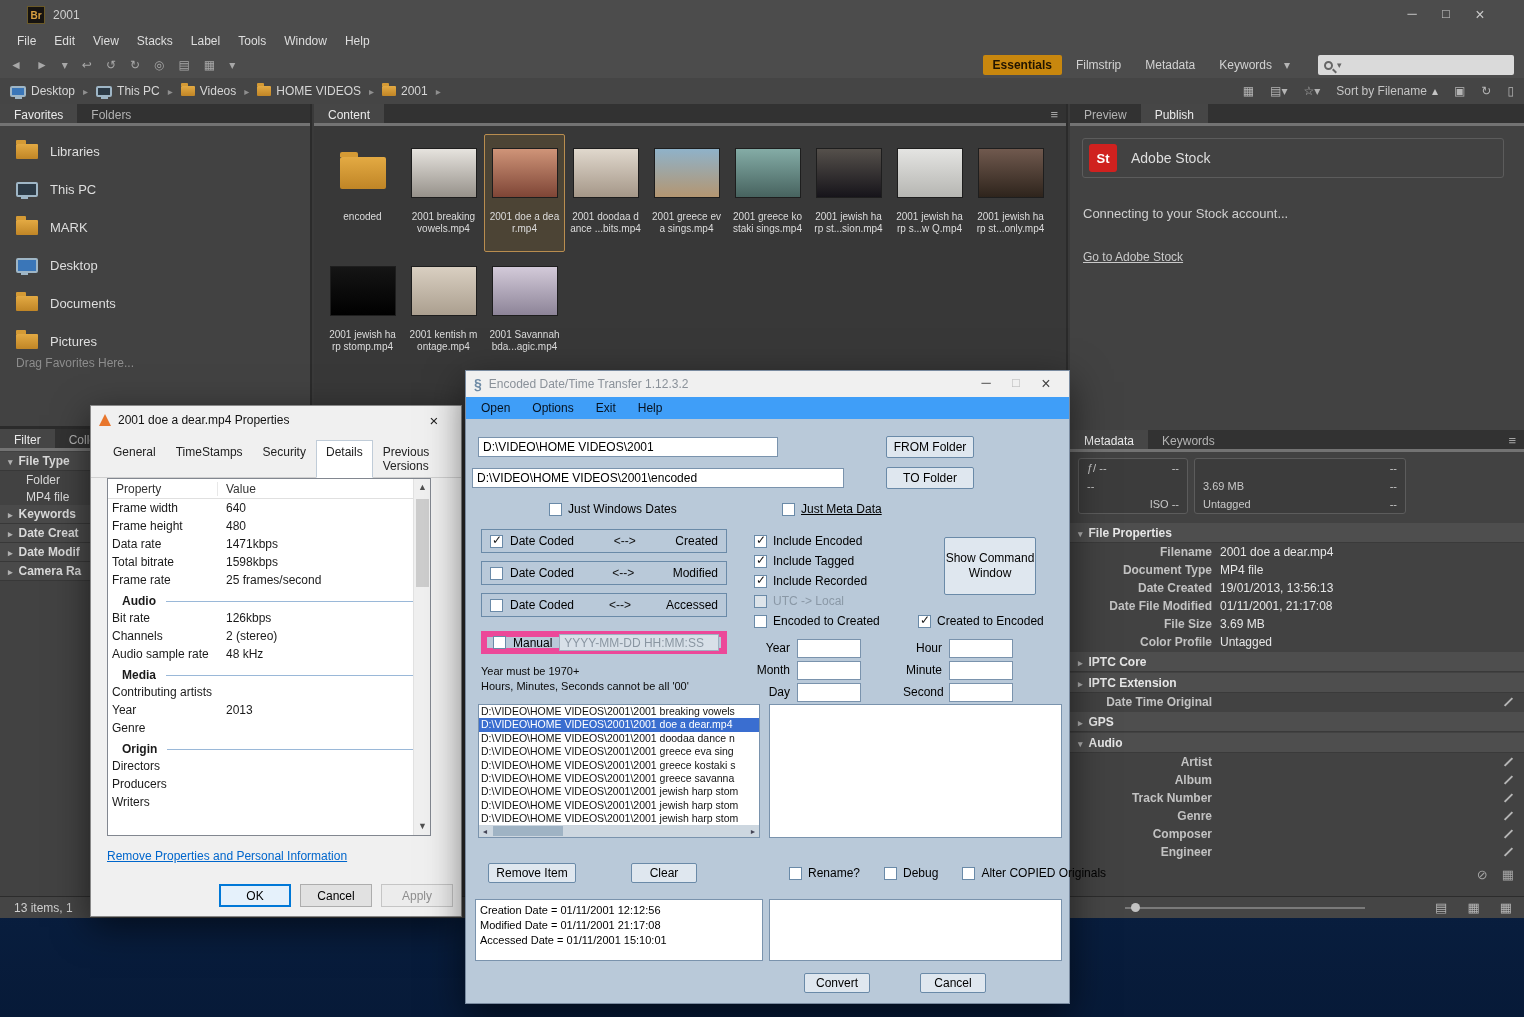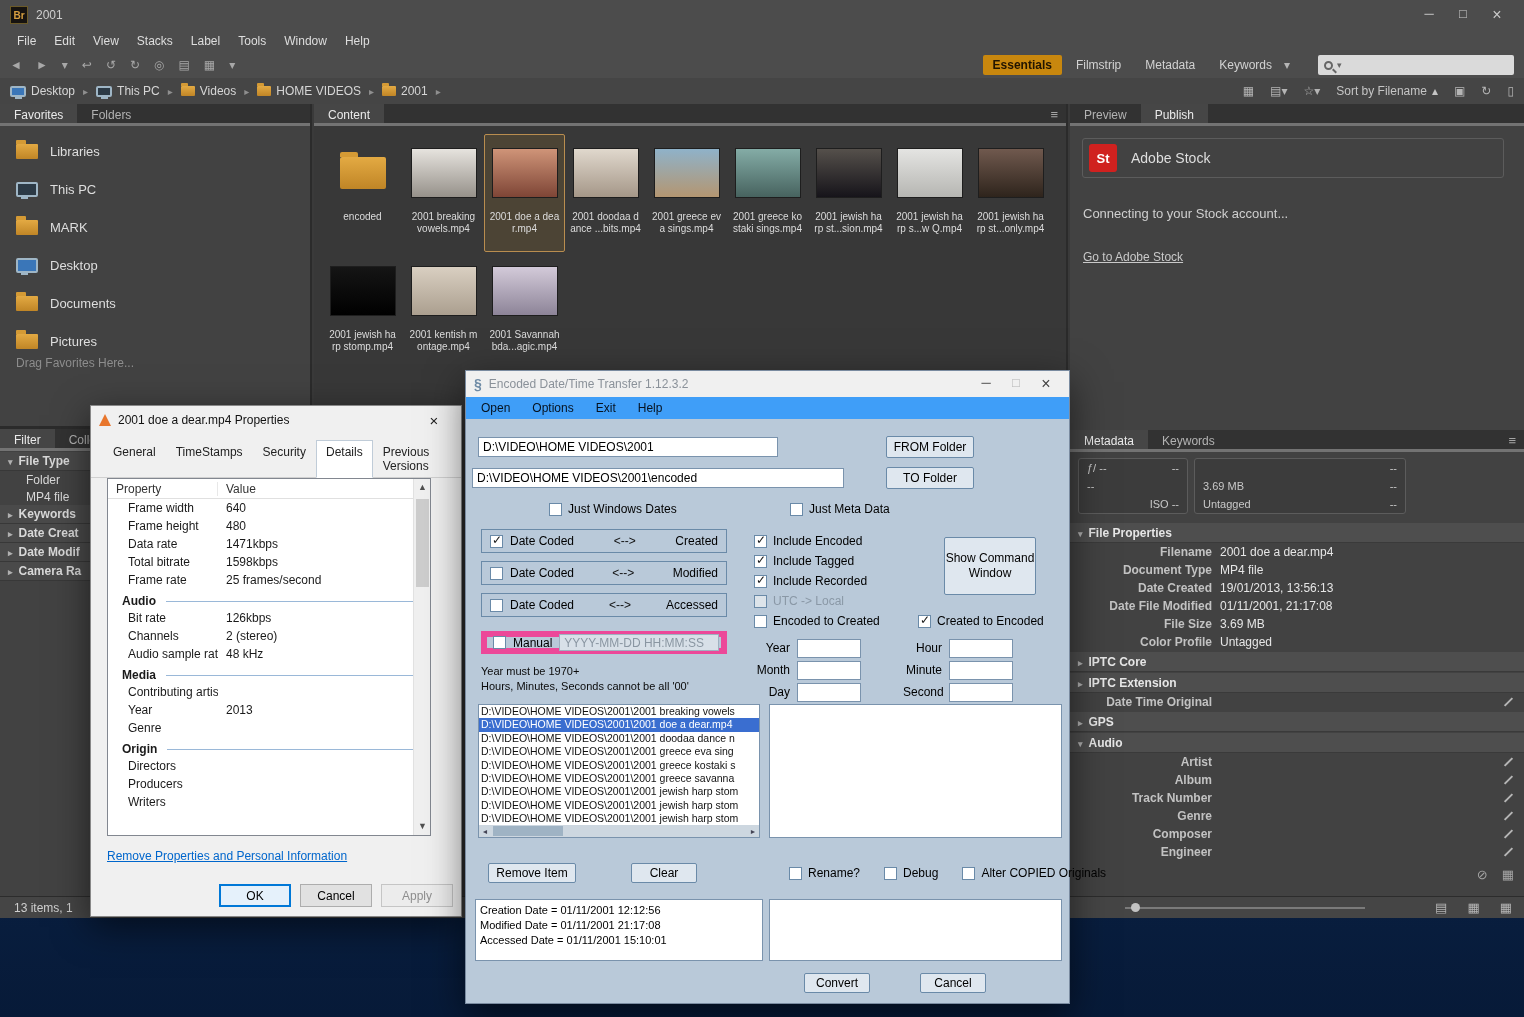--- a/index.html
+++ b/index.html
@@ -2,21 +2,21 @@
 <html style="--accent: #c8870e; --selection: #b98d4f; --link: #0066cc; --menu-blue: #3f9ef8; --list-selection: #3a6ed0; --stock-red: #d0211f;"><head>
 <meta charset="utf-8">
 <style>
   * { margin:0; padding:0; box-sizing:border-box; }
   html,body { width:1524px; height:1017px; overflow:hidden; font-family:"Liberation Sans",sans-serif; background:#000; }
   .stage { position:relative; width:1524px; height:1017px; overflow:hidden;
            background:linear-gradient(180deg,#123463 0%,#0d2a52 55%,#071a38 100%); }
 
   
   .bridge { position:absolute; left:0; top:0; width:1524px; height:918px; background:#3a3a3a; color:#d6d6d6; font-size:12px; }
-  .titlebar { position:absolute; left:0; top:0; right:0; height:30px; background:#4c4c4c; display:flex; align-items:center; padding:0 10px; gap:8px; }
+  .titlebar { position:absolute; left:0; top:0; right:0; height:30px; background:#4c4c4c; display:flex; align-items:center; padding:0 27px; gap:8px; }
   .app-icon { width:18px; height:18px; background:#161310; color:#d8a040; font-weight:bold; font-size:10px; display:flex; align-items:center; justify-content:center; border:1px solid #6b5a28; }
   .win-title { color:#cfcfcf; font-size:12px; }
   .win-controls { margin-left:auto; display:flex; }
   .wc { width:34px; text-align:center; color:#c9c9c9; font-size:13px; cursor:default; }
   .wc-min::after{content:"─";} .wc-max::after{content:"□";} .wc-close::after{content:"×"; font-size:16px;}
 
   .menubar { position:absolute; left:0; top:30px; right:0; height:22px; background:#4c4c4c; display:flex; align-items:center; padding-left:8px; }
   .menu-item { padding:3px 9px; color:#dedede; }
 
   .toolbar { position:absolute; left:0; top:52px; right:0; height:26px; background:#4c4c4c; display:flex; align-items:center; padding:0 10px; }
@@ -121,21 +121,21 @@
   .p-title { font-size:12px; color:#111; }
   .p-close { margin-left:auto; width:38px; text-align:center; color:#222; font-size:15px; }
   .ptabs { display:flex; padding-left:12px; border-bottom:1px solid #d0d0d0; margin-top:6px; }
   .ptab { padding:4px 9px; border:1px solid transparent; margin-bottom:-1px; color:#222; }
   .ptab.active { background:#fff; border-color:#c0ccd8 #c0ccd8 #fff; }
   .plist { position:absolute; left:16px; top:72px; width:324px; height:358px; background:#fff; border:1px solid #828790; overflow:hidden; }
   .plist-head { display:flex; height:20px; align-items:center; border-bottom:1px solid #e0e0e0; color:#333; }
   .plist-head span:first-child { width:110px; padding-left:8px; border-right:1px solid #e8e8e8; }
   .plist-head span:last-child { padding-left:8px; }
   .prow { display:flex; align-items:center; height:18px; color:#1a1a1a; }
-  .prow .p-lab { width:110px; padding-left:20px; white-space:nowrap; overflow:hidden; }
+  .prow .p-lab { width:110px; padding-left:4px; white-space:nowrap; overflow:hidden; }
   .prow .p-val { padding-left:8px; white-space:nowrap; }
   .prow.t-section { height:20px; padding-top:4px; }
   .prow.t-section .p-lab { font-weight:bold; width:auto; padding-left:14px; }
   .prow.t-section .sec-line { flex:1; height:1px; background:#9ab8d8; margin:0 6px 0 10px; }
   .prow:not(.t-section) .sec-line { display:none; }
   .pscroll { position:absolute; right:0; top:0; width:17px; bottom:0; background:#f0f0f0; border-left:1px solid #e2e2e2; }
   .pscroll .up,.pscroll .dn { position:absolute; left:0; width:17px; height:17px; color:#505050; font-size:9px; text-align:center; line-height:17px; }
   .pscroll .up { top:0; } .pscroll .dn { bottom:0; }
   .pscroll .pthumb { position:absolute; left:2px; top:20px; width:13px; height:88px; background:#cdcdcd; }
   .p-link { position:absolute; left:16px; top:443px; color:var(--link,#0066cc); text-decoration:underline; }
@@ -820,21 +820,21 @@
     <div class="t-body">
       <input class="t-input" style="left: 12px; top: 18px; width: 300px;" value="D:\VIDEO\HOME VIDEOS\2001">
       <button class="t-btn" style="left:420px;top:17px;width:88px;height:22px;">FROM Folder</button>
       <input class="t-input" style="left: 6px; top: 49px; width: 372px;" value="D:\VIDEO\HOME VIDEOS\2001\encoded">
       <button class="t-btn" style="left:420px;top:48px;width:88px;height:22px;">TO Folder</button>
 
       <label class="t-check" style="left:83px;top:83px;">
         <span class="cb"></span>
         <span>Just Windows Dates</span>
       </label>
-      <label class="t-check" style="left:324px;top:83px;">
+      <label class="t-check" style="left:316px;top:83px;text-decoration:underline;">
         <span class="cb"></span>
         <span>Just Meta Data</span>
       </label>
 
       <div class="coded-col">
 
       <div class="coded-box checked">
             <span class="cb"></span>
             <span>Date Coded</span>
             <span class="ar">&lt;--&gt;</span>

